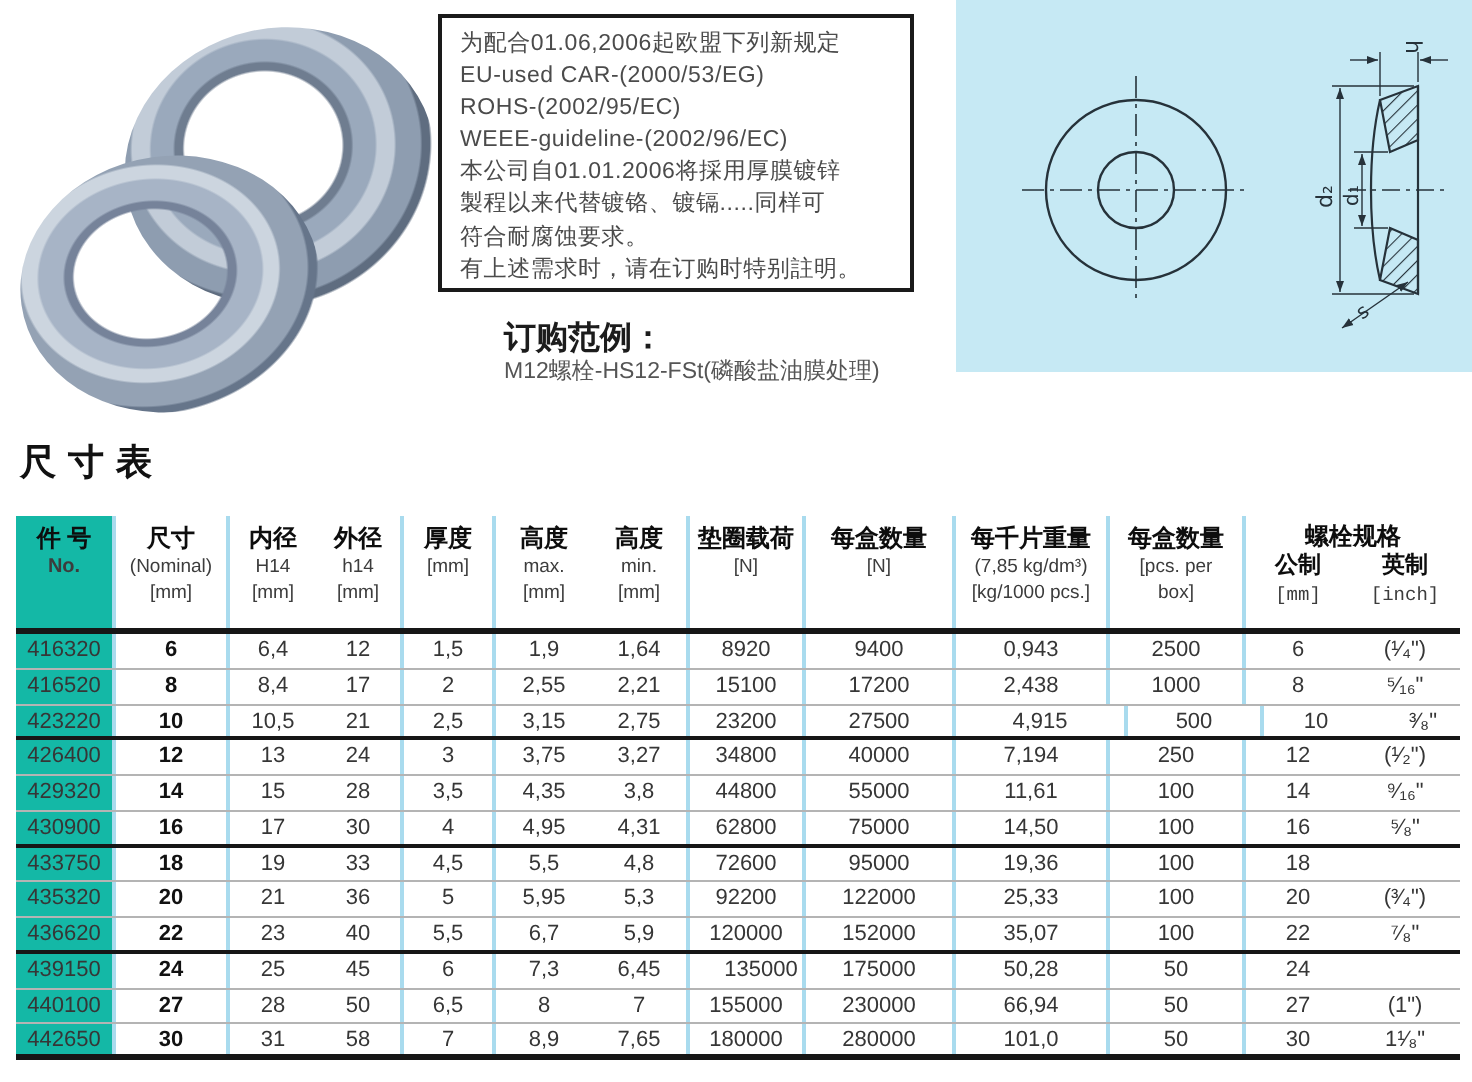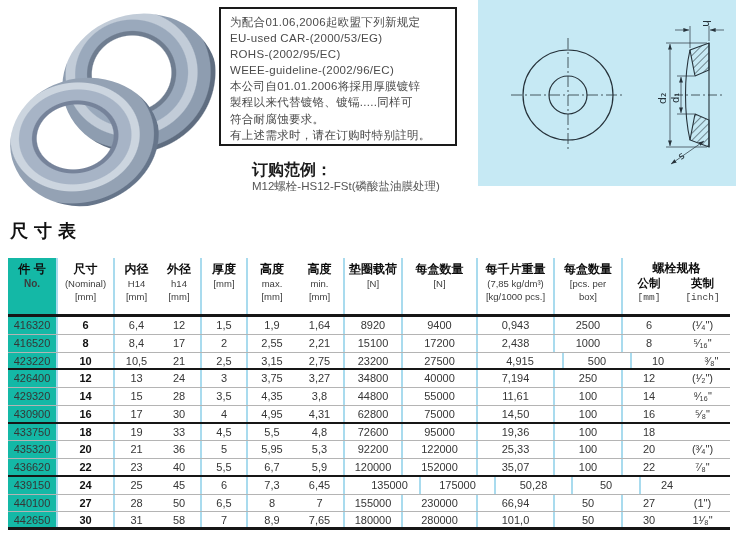--- a/index.html
+++ b/index.html
@@ -342,21 +342,21 @@
           <div class="cell" style="width: 55px;">⁷⁄₈"</div>
         </div>
         <div class="trow">
           <div class="cell sep blue" style="width: 50px;">439150</div>
           <div class="cell sep bold" style="width: 57px;">24</div>
           <div class="cell" style="width: 43px;">25</div>
           <div class="cell sep" style="width: 44px;">45</div>
           <div class="cell sep" style="width: 46px;">6</div>
           <div class="cell" style="width: 48px;">7,3</div>
           <div class="cell sep" style="width: 49px;">6,45</div>
-          <div class="cell sep" style="width: 76px; padding-left: 15px;">135000</div>
+          <div class="cell sep" style="width: 58px; padding-left: 15px;">135000</div>
           <div class="cell sep" style="width: 75px;">175000</div>
           <div class="cell sep" style="width: 77px;">50,28</div>
           <div class="cell sep" style="width: 68px;">50</div>
           <div class="cell" style="width: 52px;">24</div>
           <div class="cell" style="width: 55px;"></div>
         </div>
         <div class="trow">
           <div class="cell sep blue" style="width: 50px;">440100</div>
           <div class="cell sep bold" style="width: 57px;">27</div>
           <div class="cell" style="width: 43px;">28</div>

